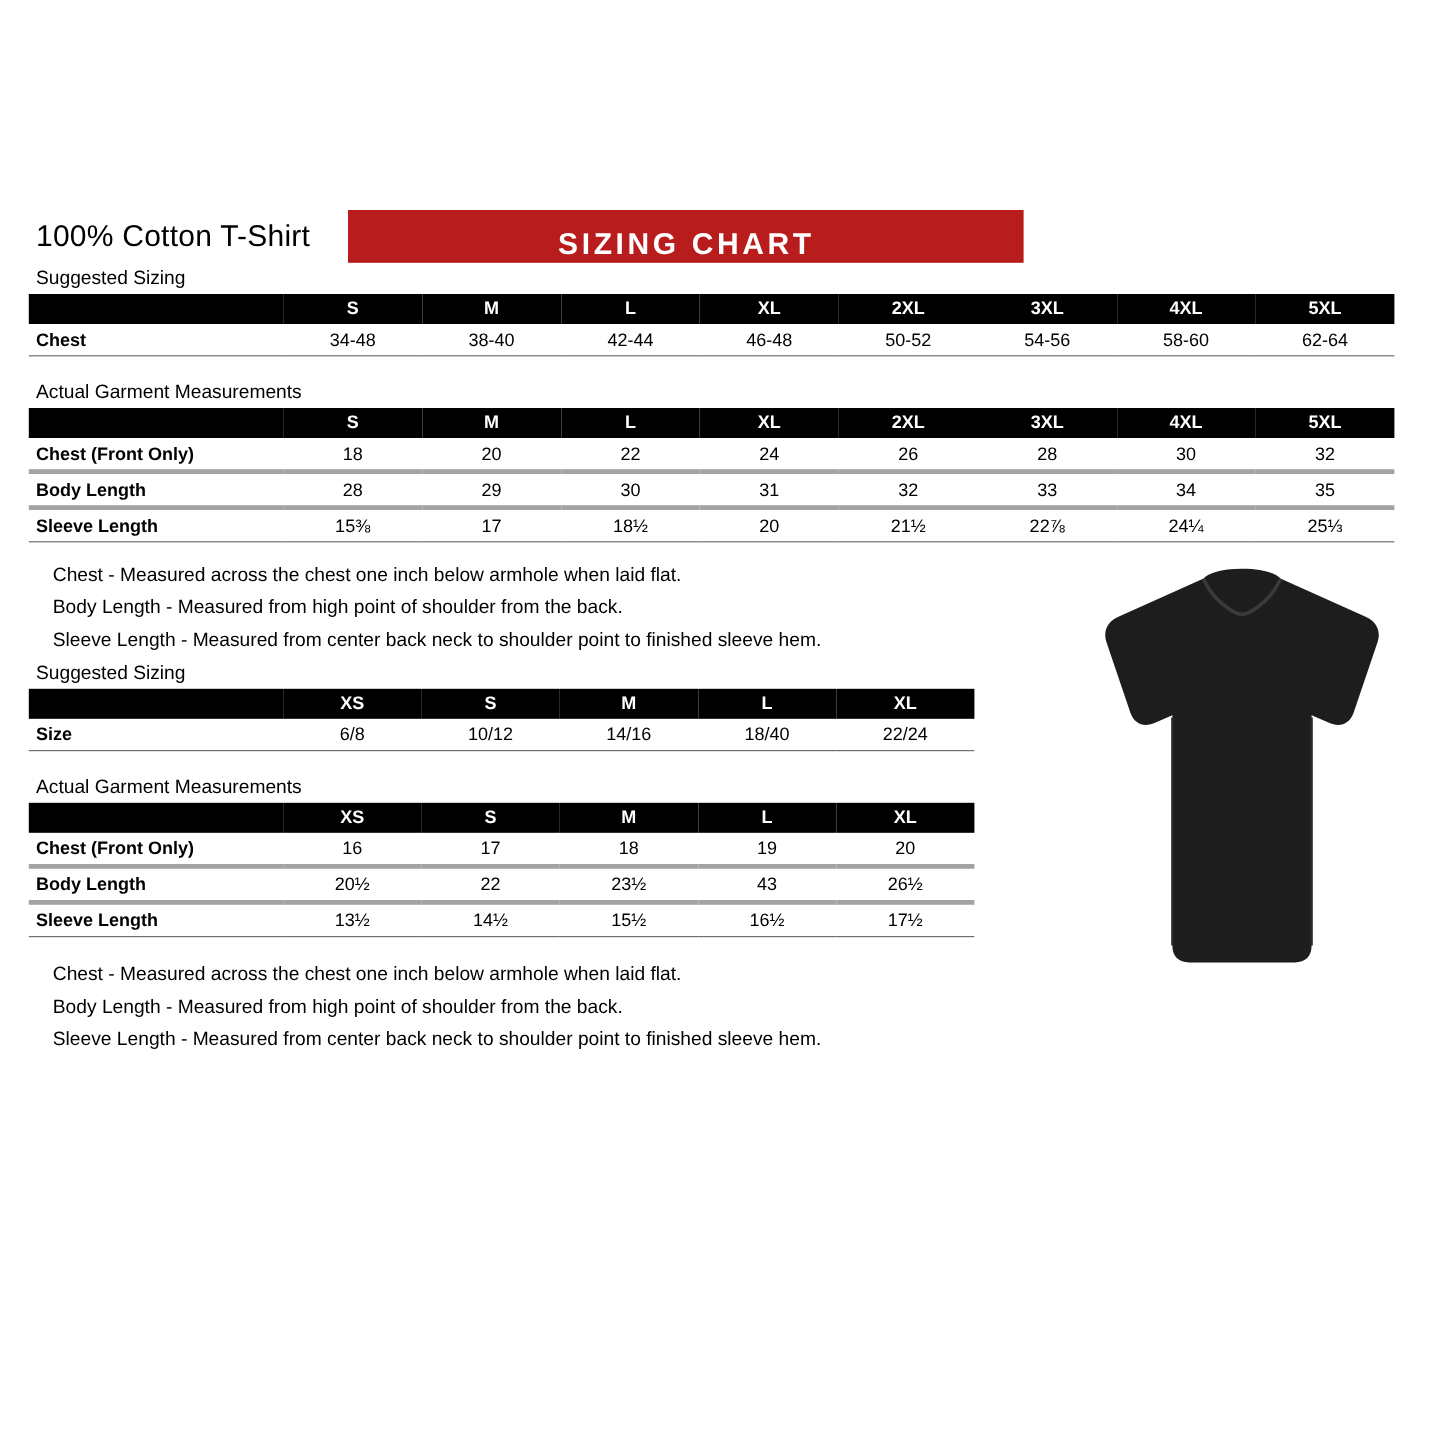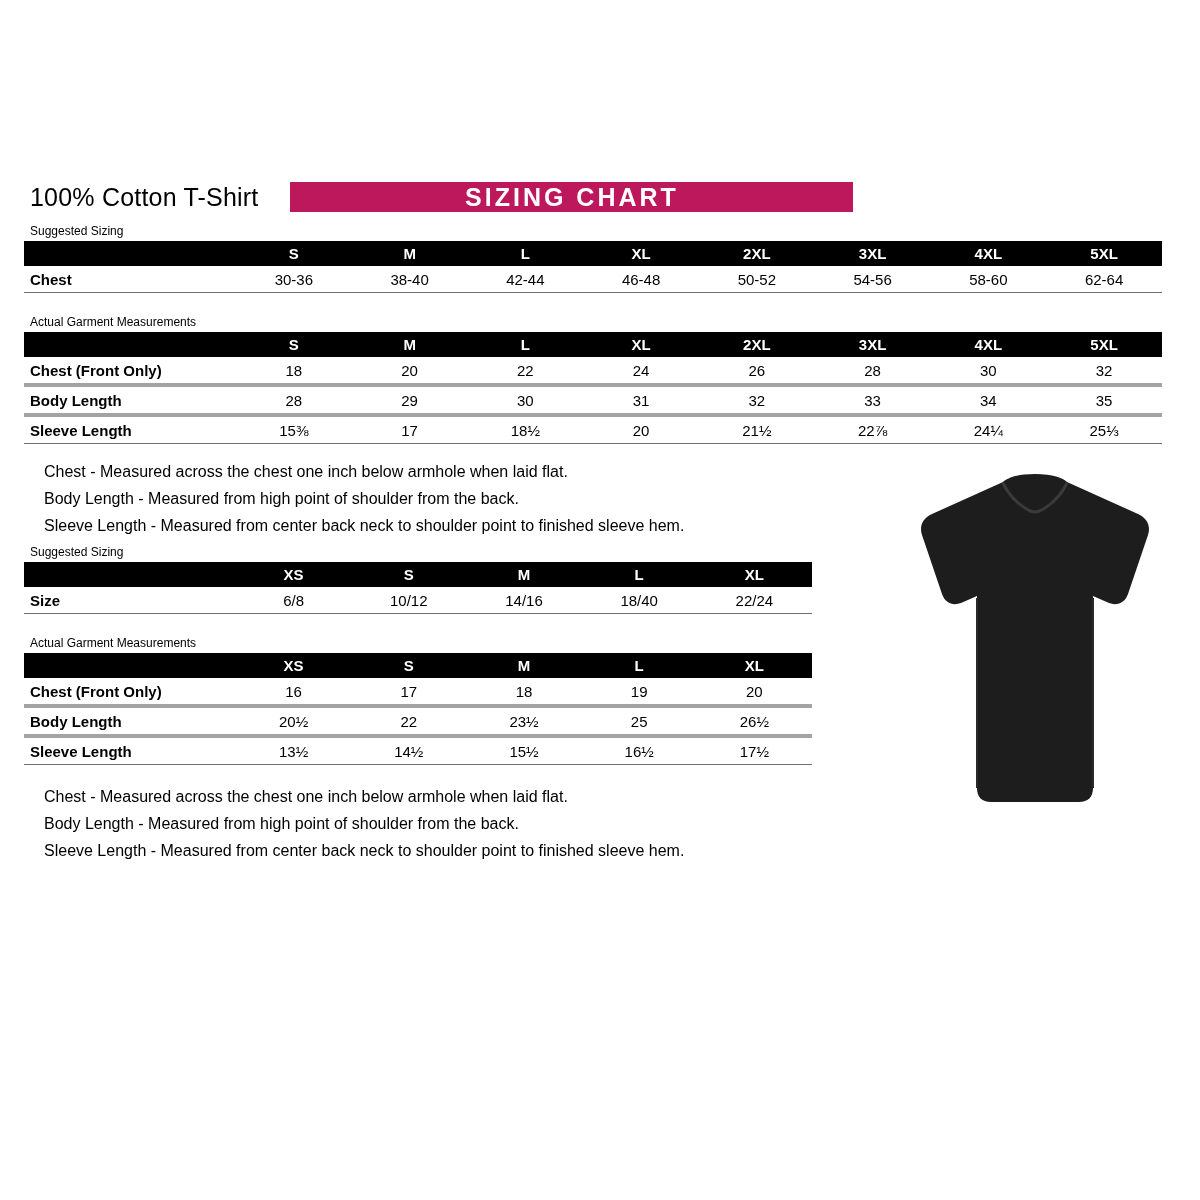--- a/index.html
+++ b/index.html
@@ -40,36 +40,36 @@
   }
   .main-title {
     font-size: 25px;
     font-weight: 400;
     letter-spacing: 0.2px;
     white-space: nowrap;
     padding-left: 6px;
   }
   .sizing-banner {
     margin-left: 32px;
-    background: #be185d;
+    background: #b91c1c;
     color: #ffffff;
-    height: 30px;
+    height: 44px;
     width: 563px;
     display: flex;
-    align-items: center;
+    align-items: flex-end;
     justify-content: center;
   }
   .sizing-banner span {
     font-size: 25px;
     font-weight: bold;
     letter-spacing: 3px;
   }
 
   .sub-label {
-    font-size: 12px;
+    font-size: 16px;
     padding-left: 6px;
     margin-top: 6px;
     margin-bottom: 3px;
   }
 
   .section-title {
     font-size: 25px;
     font-weight: 400;
     padding-left: 6px;
     margin-top: 16px;
@@ -186,21 +186,21 @@
           <th>XL</th>
           <th>2XL</th>
           <th>3XL</th>
           <th>4XL</th>
           <th>5XL</th>
         </tr>
       </thead>
       <tbody>
         <tr class="plain">
           <td class="rowlabel">Chest</td>
-          <td>30-36</td>
+          <td>34-48</td>
           <td>38-40</td>
           <td>42-44</td>
           <td>46-48</td>
           <td>50-52</td>
           <td>54-56</td>
           <td>58-60</td>
           <td>62-64</td>
         </tr>
       </tbody>
     </table>
@@ -337,21 +337,21 @@
           <td>17</td>
           <td>18</td>
           <td>19</td>
           <td>20</td>
         </tr>
         <tr>
           <td class="rowlabel">Body Length</td>
           <td>20½</td>
           <td>22</td>
           <td>23½</td>
-          <td>25</td>
+          <td>43</td>
           <td>26½</td>
         </tr>
         <tr>
           <td class="rowlabel">Sleeve Length</td>
           <td>13½</td>
           <td>14½</td>
           <td>15½</td>
           <td>16½</td>
           <td>17½</td>
         </tr>

